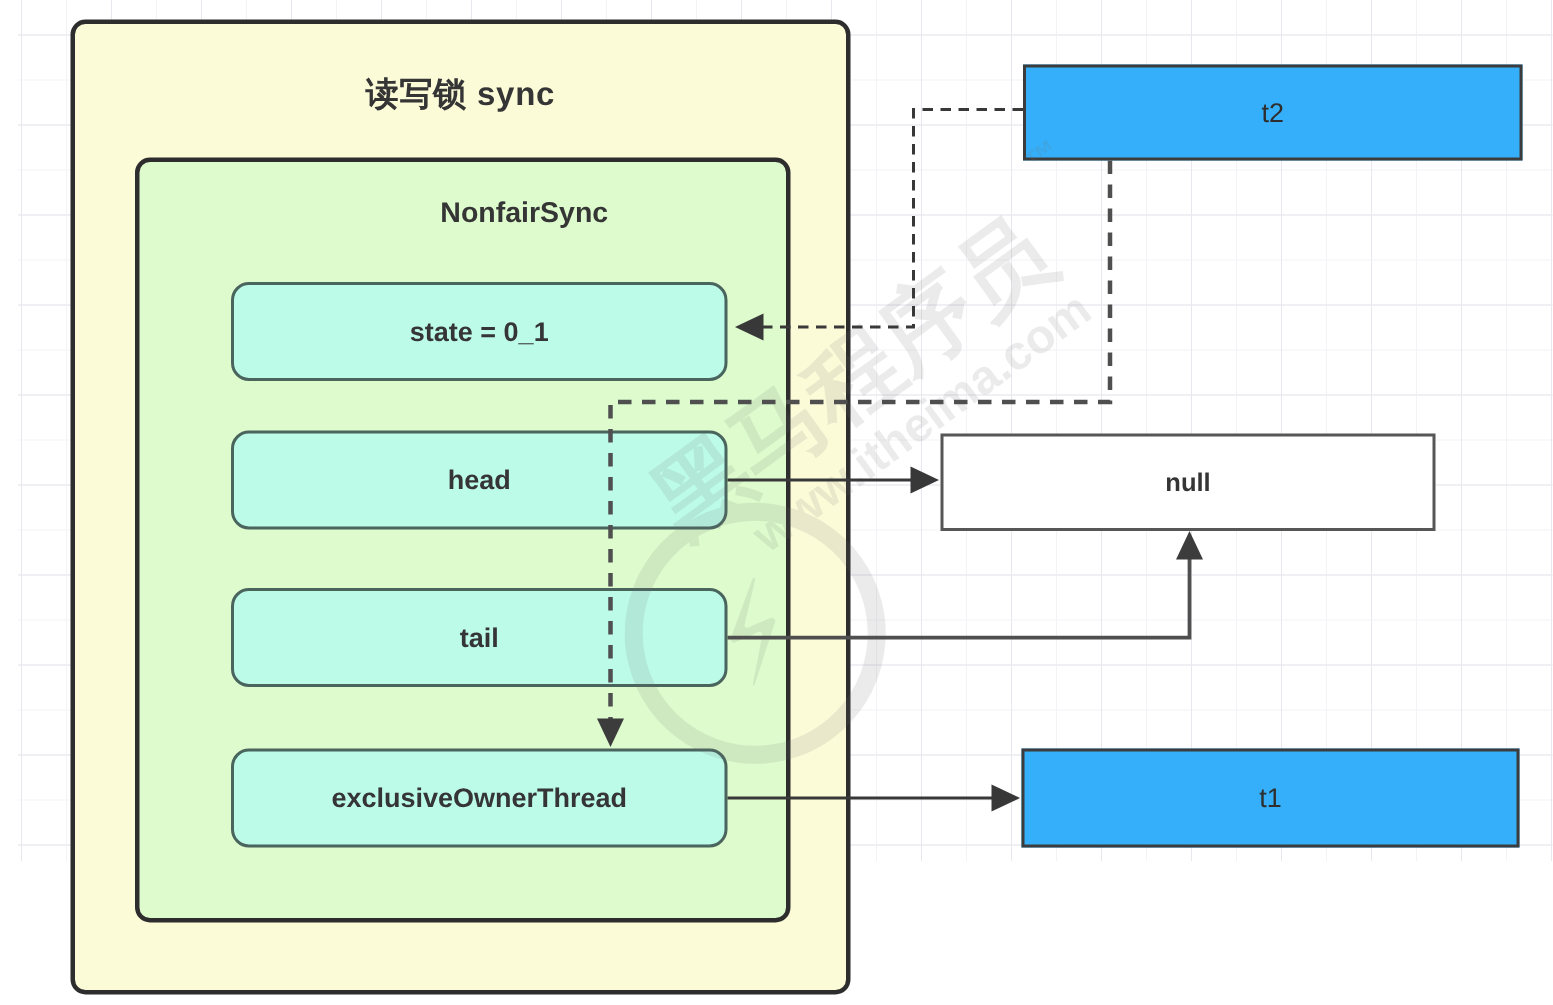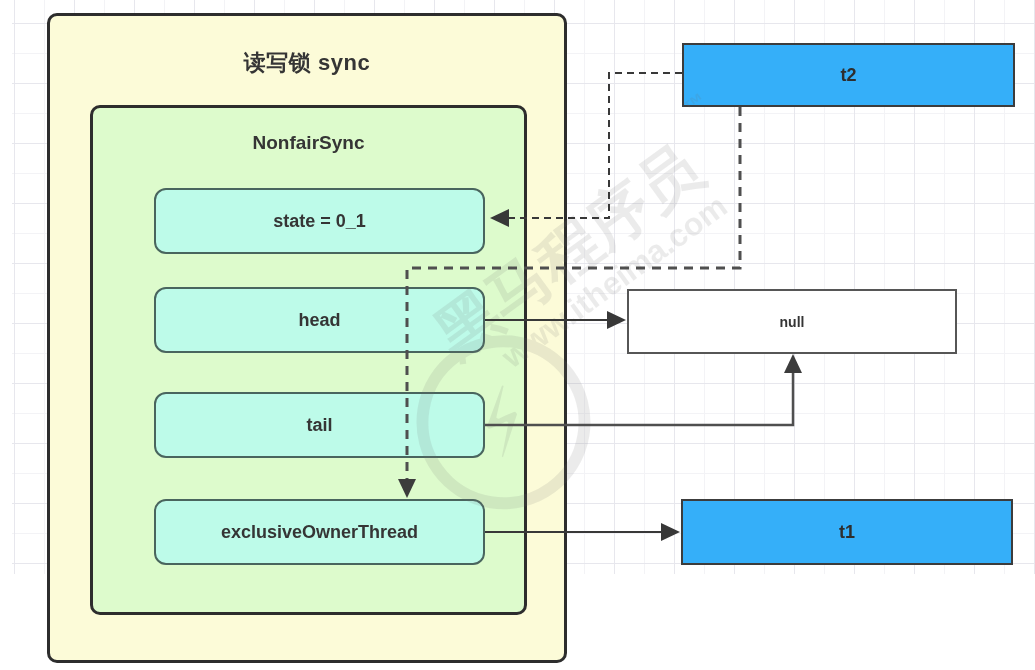--- a/index.html
+++ b/index.html
@@ -27,44 +27,44 @@
   .outer-title{
     position:absolute;left:35px;top:48px;width:520px;text-align:center;
     font-size:22px;font-weight:bold;color:#353535;letter-spacing:.5px;
   }
   .inner-container{
     left:78px;top:105px;width:437px;height:510px;
     background:#ddfbcc;border:3px solid #2d2d2d;border-radius:10px;
   }
   .inner-title{
     position:absolute;left:78px;top:132px;width:437px;text-align:center;
-    font-size:19px;font-weight:bold;color:#353535;
+    font-size:19px;font-weight:bold;color:#353535;padding-left:41px;
   }
   .field{
     left:142px;width:331px;height:66px;
     background:#bdfbe9;border:2px solid #49655e;border-radius:12px;
     display:flex;align-items:center;justify-content:center;
     font-size:18px;font-weight:bold;color:#353535;
   }
   #field-state{top:188px;}
   #field-head{top:287px;}
   #field-tail{top:392px;}
   #field-eot{top:499px;}
   .thread-node{
     width:333px;height:64px;background:#35aff9;border:2px solid #3c3c3c;
     display:flex;align-items:center;justify-content:center;
-    font-size:18px;font-weight:bold;color:#2e2e2e;
+    font-size:18px;font-weight:normal;color:#2e2e2e;
   }
   #node-t2{left:670px;top:43px;}
   #node-t1{left:669px;top:499px;height:66px;width:332px;justify-content:center;}
   #node-null{
     left:615px;top:289px;width:330px;height:65px;
     background:#ffffff;border:2px solid #565656;
     display:flex;align-items:center;justify-content:center;
-    font-size:14px;font-weight:bold;color:#353535;
+    font-size:17px;font-weight:bold;color:#353535;
   }
   #watermark{
     position:absolute;left:360px;top:110px;width:420px;height:320px;
     transform:rotate(-36deg);transform-origin:center center;
     opacity:0.13;color:#6f6f6f;pointer-events:none;z-index:5;
   }
   #watermark .wm-circle{
     position:absolute;left:-30px;top:150px;width:150px;height:150px;
     border:12px solid #6f6f6f;border-radius:50%;
     display:flex;align-items:center;justify-content:center;

